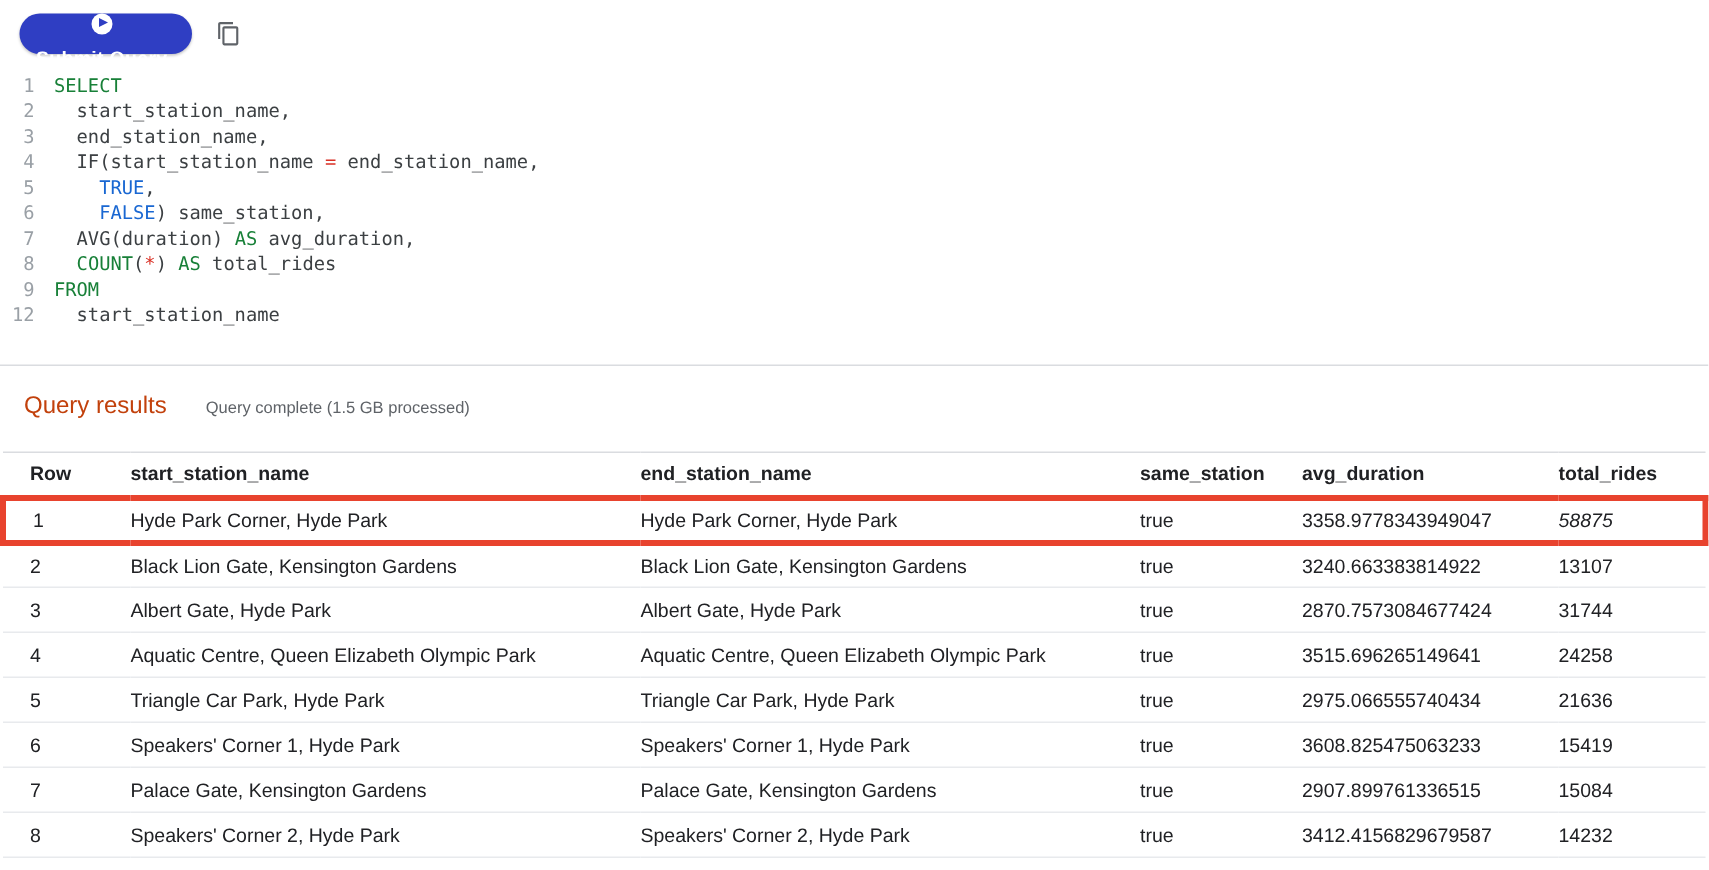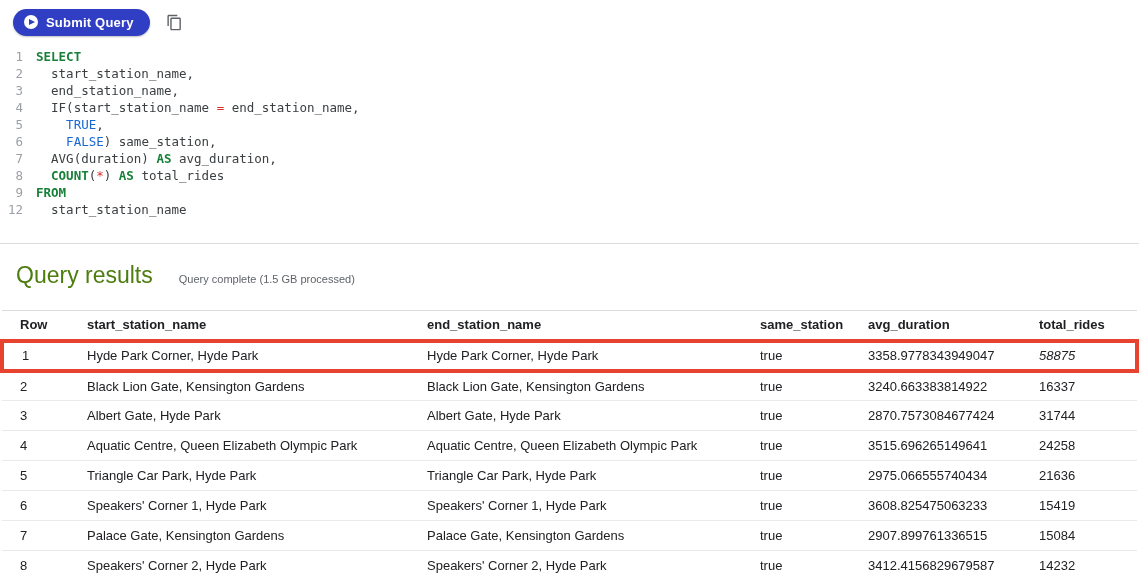--- a/index.html
+++ b/index.html
@@ -27,20 +27,21 @@
     border: none;
     border-radius: 14px;
     background: var(--button-bg, #2f3ec3);
     color: #fff;
     font-family: "Liberation Sans", sans-serif;
     font-size: 13px;
     font-weight: 700;
     letter-spacing: .2px;
     cursor: pointer;
     box-shadow: 0 1px 2px rgba(0,0,0,.25);
+    flex-direction: column;
   }
   .play-icon {
     width: 14px; height: 14px;
     border-radius: 50%;
     background: #fff;
     position: relative;
     display: inline-block;
     flex: none;
   }
   .play-icon::after {
@@ -73,37 +74,37 @@
   .code-line { display: flex; white-space: pre; }
   .ln {
     width: 36px;
     flex: none;
     text-align: right;
     padding-right: 13px;
     color: #9aa0a6;
     user-select: none;
   }
   .code { white-space: pre; color: #3c4043; }
-  .tok-kw   { color: var(--keyword, #188038); font-weight: bold; }
+  .tok-kw   { color: var(--keyword, #188038); font-weight: normal; }
   .tok-bool { color: var(--boolean, #1967d2); }
   .tok-str  { color: var(--string, #c26401); }
   .tok-op   { color: var(--operator, #d93025); }
   .tok-pl   { color: #3c4043; }
 
   
   .results-header {
     display: flex;
     align-items: baseline;
     gap: 26px;
     padding: 18px 16px 0 16px;
   }
   .results-title {
-    font-size: 23px;
+    font-size: 16px;
     font-weight: 500;
-    color: #4d7c0f;
+    color: #c2410c;
   }
   .results-status {
     font-size: 11px;
     color: #5f6368;
   }
 
   .results-table {
     width: 100%;
     margin-top: 21px;
     border-collapse: collapse;
@@ -196,21 +197,21 @@
           <td>true</td>
           <td>3358.9778343949047</td>
           <td>58875</td>
         </tr>
         <tr>
           <td>2</td>
           <td>Black Lion Gate, Kensington Gardens</td>
           <td>Black Lion Gate, Kensington Gardens</td>
           <td>true</td>
           <td>3240.663383814922</td>
-          <td>16337</td>
+          <td>13107</td>
         </tr>
         <tr>
           <td>3</td>
           <td>Albert Gate, Hyde Park</td>
           <td>Albert Gate, Hyde Park</td>
           <td>true</td>
           <td>2870.7573084677424</td>
           <td>31744</td>
         </tr>
         <tr>

